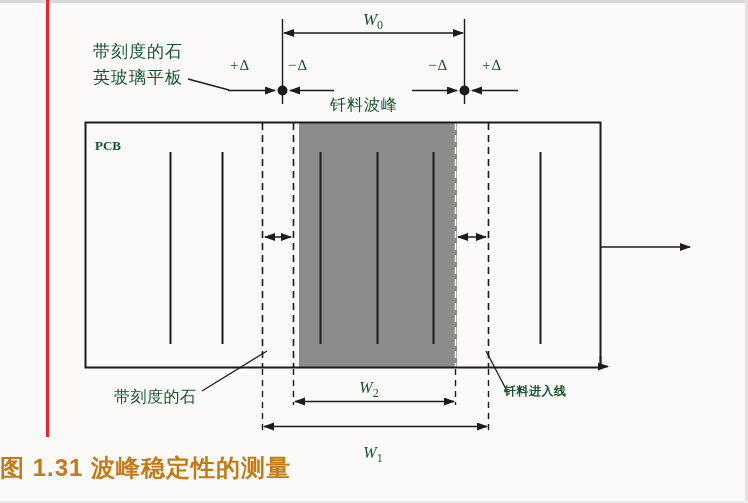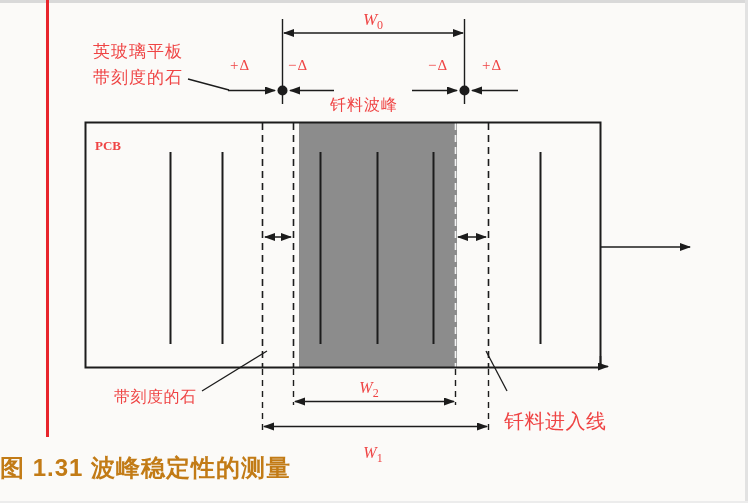--- a/index.html
+++ b/index.html
@@ -11,21 +11,21 @@
     font-family:"Liberation Serif","DejaVu Serif",serif;
     color:#1a1a1a;
   }
   .edge-top{position:absolute;left:0;top:0;width:100%;height:3px;background:#d9d9d9;}
   .edge-right{position:absolute;right:0;top:0;width:3px;height:100%;background:#e2e2e2;}
   .edge-bottom{position:absolute;left:0;bottom:0;width:100%;height:2px;background:#ececec;}
   svg{position:absolute;left:0;top:0;}
   .lbl{
     position:absolute;
     font-family:"Liberation Serif","DejaVu Serif",serif;
-    color:#ef4444;
+    color:#14532d;
     white-space:nowrap;
   }
   .delta{font-size:15px;width:40px;text-align:center;letter-spacing:1px;}
   .dim{width:48px;text-align:center;font-size:17px;}
   .dim i{font-style:italic;}
   .dim sub{font-size:12px;}
   .caption{
     position:absolute;left:0;right:0;top:452px;
     text-align:left;
     font-family:"Liberation Sans","DejaVu Sans",sans-serif;
@@ -95,41 +95,41 @@
     <line x1="600.5" y1="366.5" x2="608" y2="366.5" stroke="#1c1c1c" stroke-width="1.6" marker-end="url(#ah)"></line>
 
     <line x1="202" y1="391" x2="267" y2="351" stroke="#1c1c1c" stroke-width="1.3"></line>
     <line x1="507" y1="391" x2="486" y2="351" stroke="#1c1c1c" stroke-width="1.3"></line>
 
     <line x1="295" y1="401.5" x2="454" y2="401.5" stroke="#1c1c1c" stroke-width="1.4" marker-start="url(#ah)" marker-end="url(#ah)"></line>
     <line x1="264" y1="426.5" x2="487" y2="426.5" stroke="#1c1c1c" stroke-width="1.4" marker-start="url(#ah)" marker-end="url(#ah)"></line>
   </svg>
 
   <div class="lbl" style="left:93px;top:39px;font-size:17px;line-height:26px;letter-spacing:1px;">
+    <div>带刻度的石</div>
     <div>英玻璃平板</div>
-    <div>带刻度的石</div>
   </div>
 
   <div class="lbl dim" style="left:349px;top:10px;">
     <i>W</i><sub>0</sub>
   </div>
 
   <div class="lbl delta" style="left:220px;top:57px;">+Δ</div>
   <div class="lbl delta" style="left:278px;top:57px;">−Δ</div>
   <div class="lbl delta" style="left:418px;top:57px;">−Δ</div>
   <div class="lbl delta" style="left:472px;top:57px;">+Δ</div>
 
   <div class="lbl" style="left:330px;top:88px;font-size:16px;letter-spacing:1px;margin-top:7px;">钎料波峰</div>
 
   <div class="lbl" style="left:95px;top:138px;font-size:13px;font-weight:bold;">PCB</div>
 
 
   <div class="lbl" style="left:114px;top:387px;font-size:16px;letter-spacing:0.5px;">带刻度的石</div>
 
-  <div class="lbl" style="left:504px;top:408px;font-size:20px;letter-spacing:0.5px;">钎料进入线</div>
+  <div class="lbl" style="left:504px;top:383px;font-size:12px;letter-spacing:0.5px;font-weight:bold;">钎料进入线</div>
 
   <div class="lbl dim" style="left:345px;top:379px;font-size:16px;">
     <i>W</i><sub>2</sub>
   </div>
   <div class="lbl dim" style="left:349px;top:404px;font-size:16px;margin-top:40px;">
     <i>W</i><sub>1</sub>
   </div>
 
   <div class="caption">图 1.31 波峰稳定性的测量</div>
 

